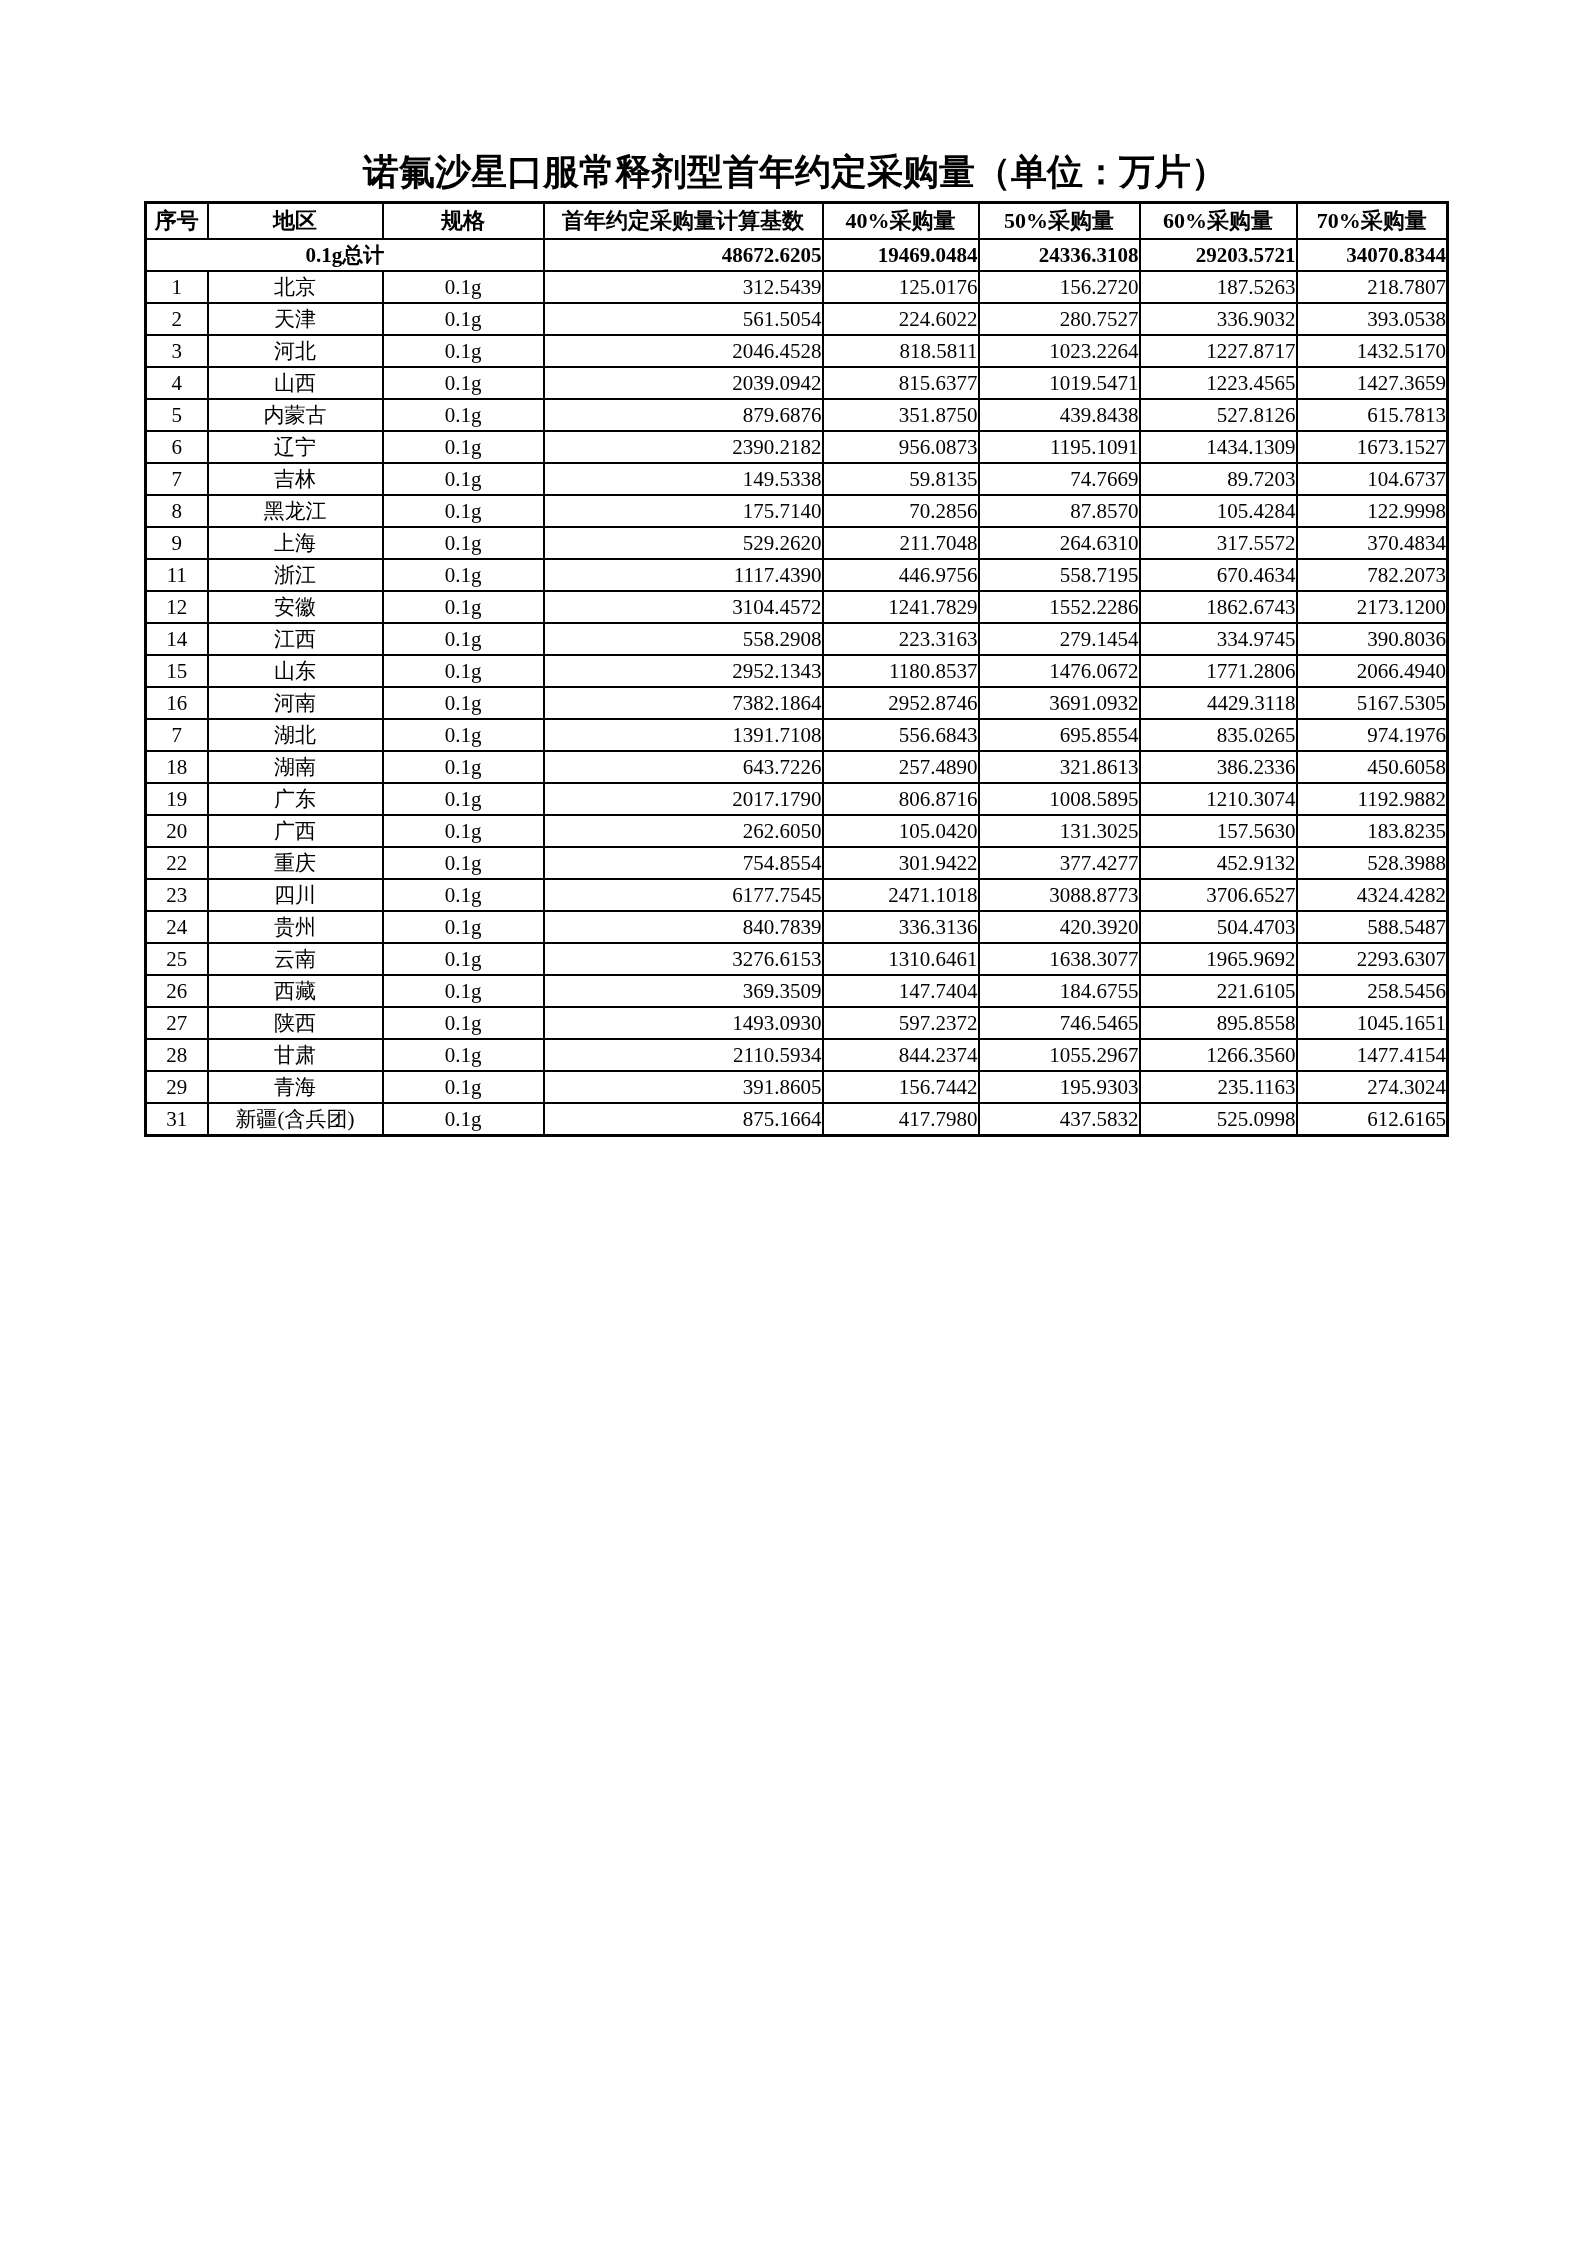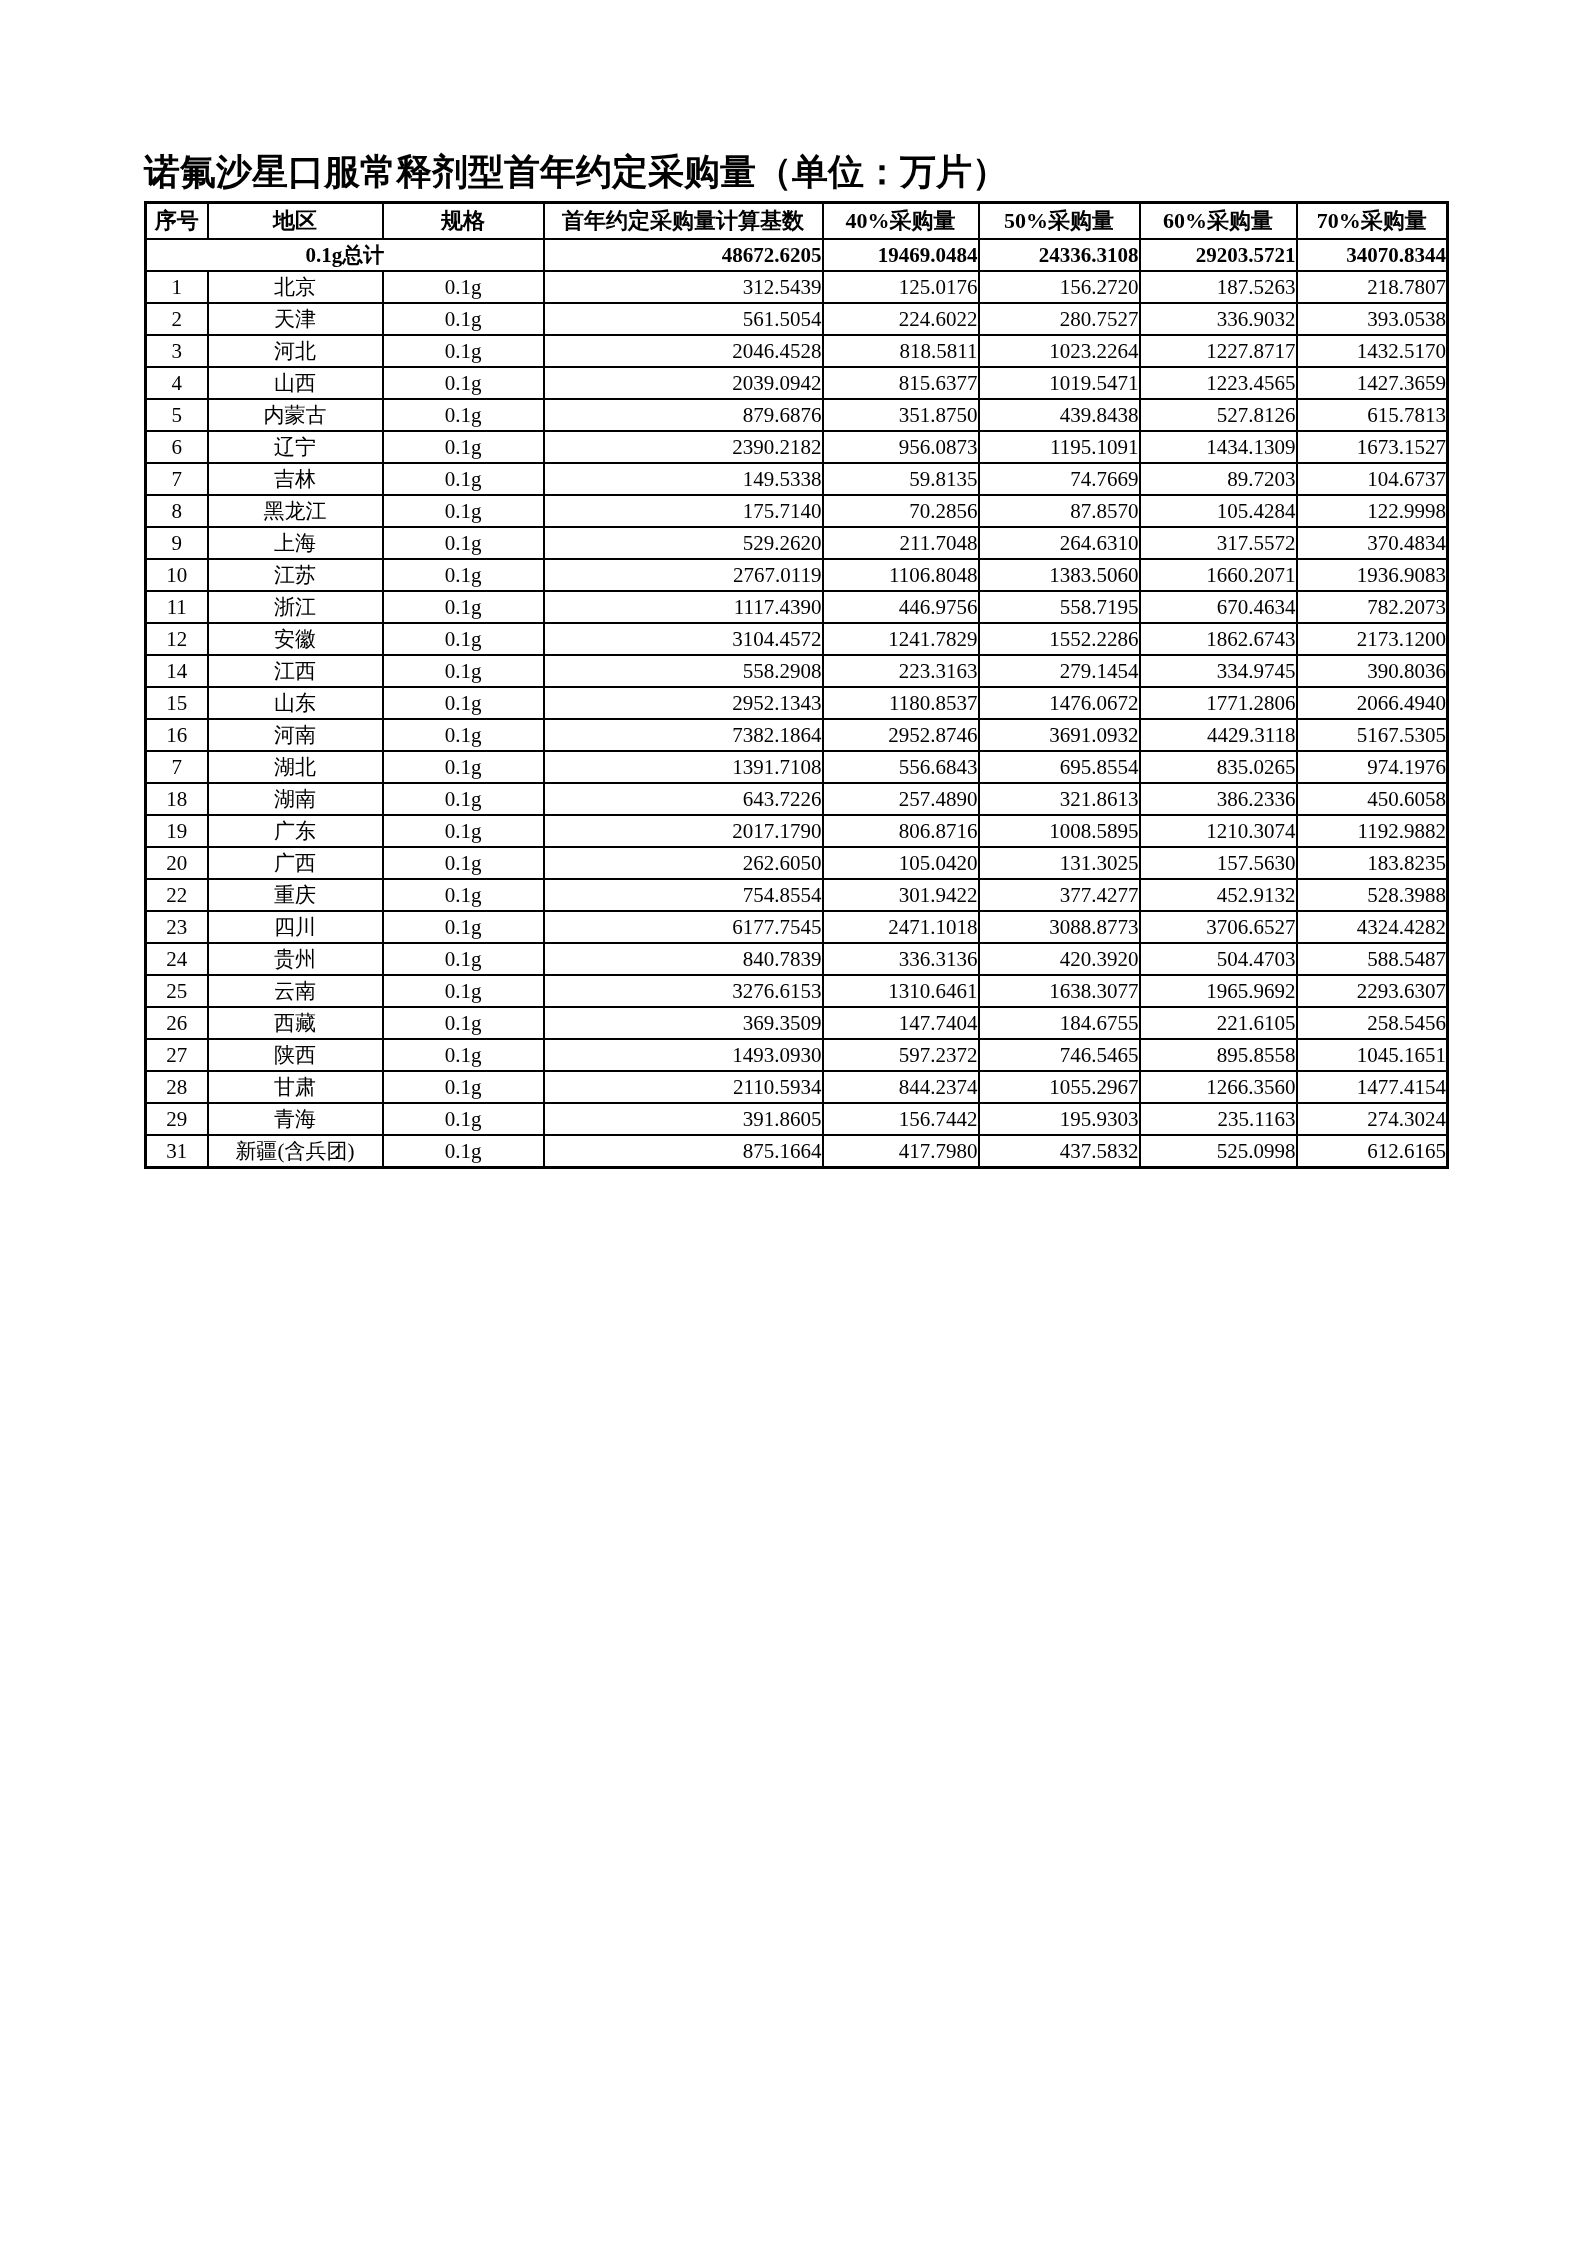--- a/index.html
+++ b/index.html
@@ -11,21 +11,21 @@
     font-family: "Liberation Serif", "DejaVu Serif", serif;
     color: #000000;
     overflow: hidden;
   }
   .doc-title {
     position: absolute;
     top: 148px;
     left: 144px;
     width: 1302px;
     margin: 0;
-    text-align: left;
+    text-align: center;
     font-size: 36px;
     font-weight: bold;
     line-height: 48px;
     letter-spacing: 0px;
     white-space: nowrap;
   }
   table.data-table {
     position: absolute;
     top: 201px;
     left: 144px;
@@ -176,30 +176,20 @@
           <td class="cell-center">9</td>
           <td class="cell-center">上海</td>
           <td class="cell-center">0.1g</td>
           <td class="cell-num">529.2620</td>
           <td class="cell-num">211.7048</td>
           <td class="cell-num">264.6310</td>
           <td class="cell-num">317.5572</td>
           <td class="cell-num">370.4834</td>
         </tr>
         <tr>
-          <td class="cell-center">10</td>
-          <td class="cell-center">江苏</td>
-          <td class="cell-center">0.1g</td>
-          <td class="cell-num">2767.0119</td>
-          <td class="cell-num">1106.8048</td>
-          <td class="cell-num">1383.5060</td>
-          <td class="cell-num">1660.2071</td>
-          <td class="cell-num">1936.9083</td>
-        </tr>
-        <tr>
           <td class="cell-center">11</td>
           <td class="cell-center">浙江</td>
           <td class="cell-center">0.1g</td>
           <td class="cell-num">1117.4390</td>
           <td class="cell-num">446.9756</td>
           <td class="cell-num">558.7195</td>
           <td class="cell-num">670.4634</td>
           <td class="cell-num">782.2073</td>
         </tr>
         <tr>

